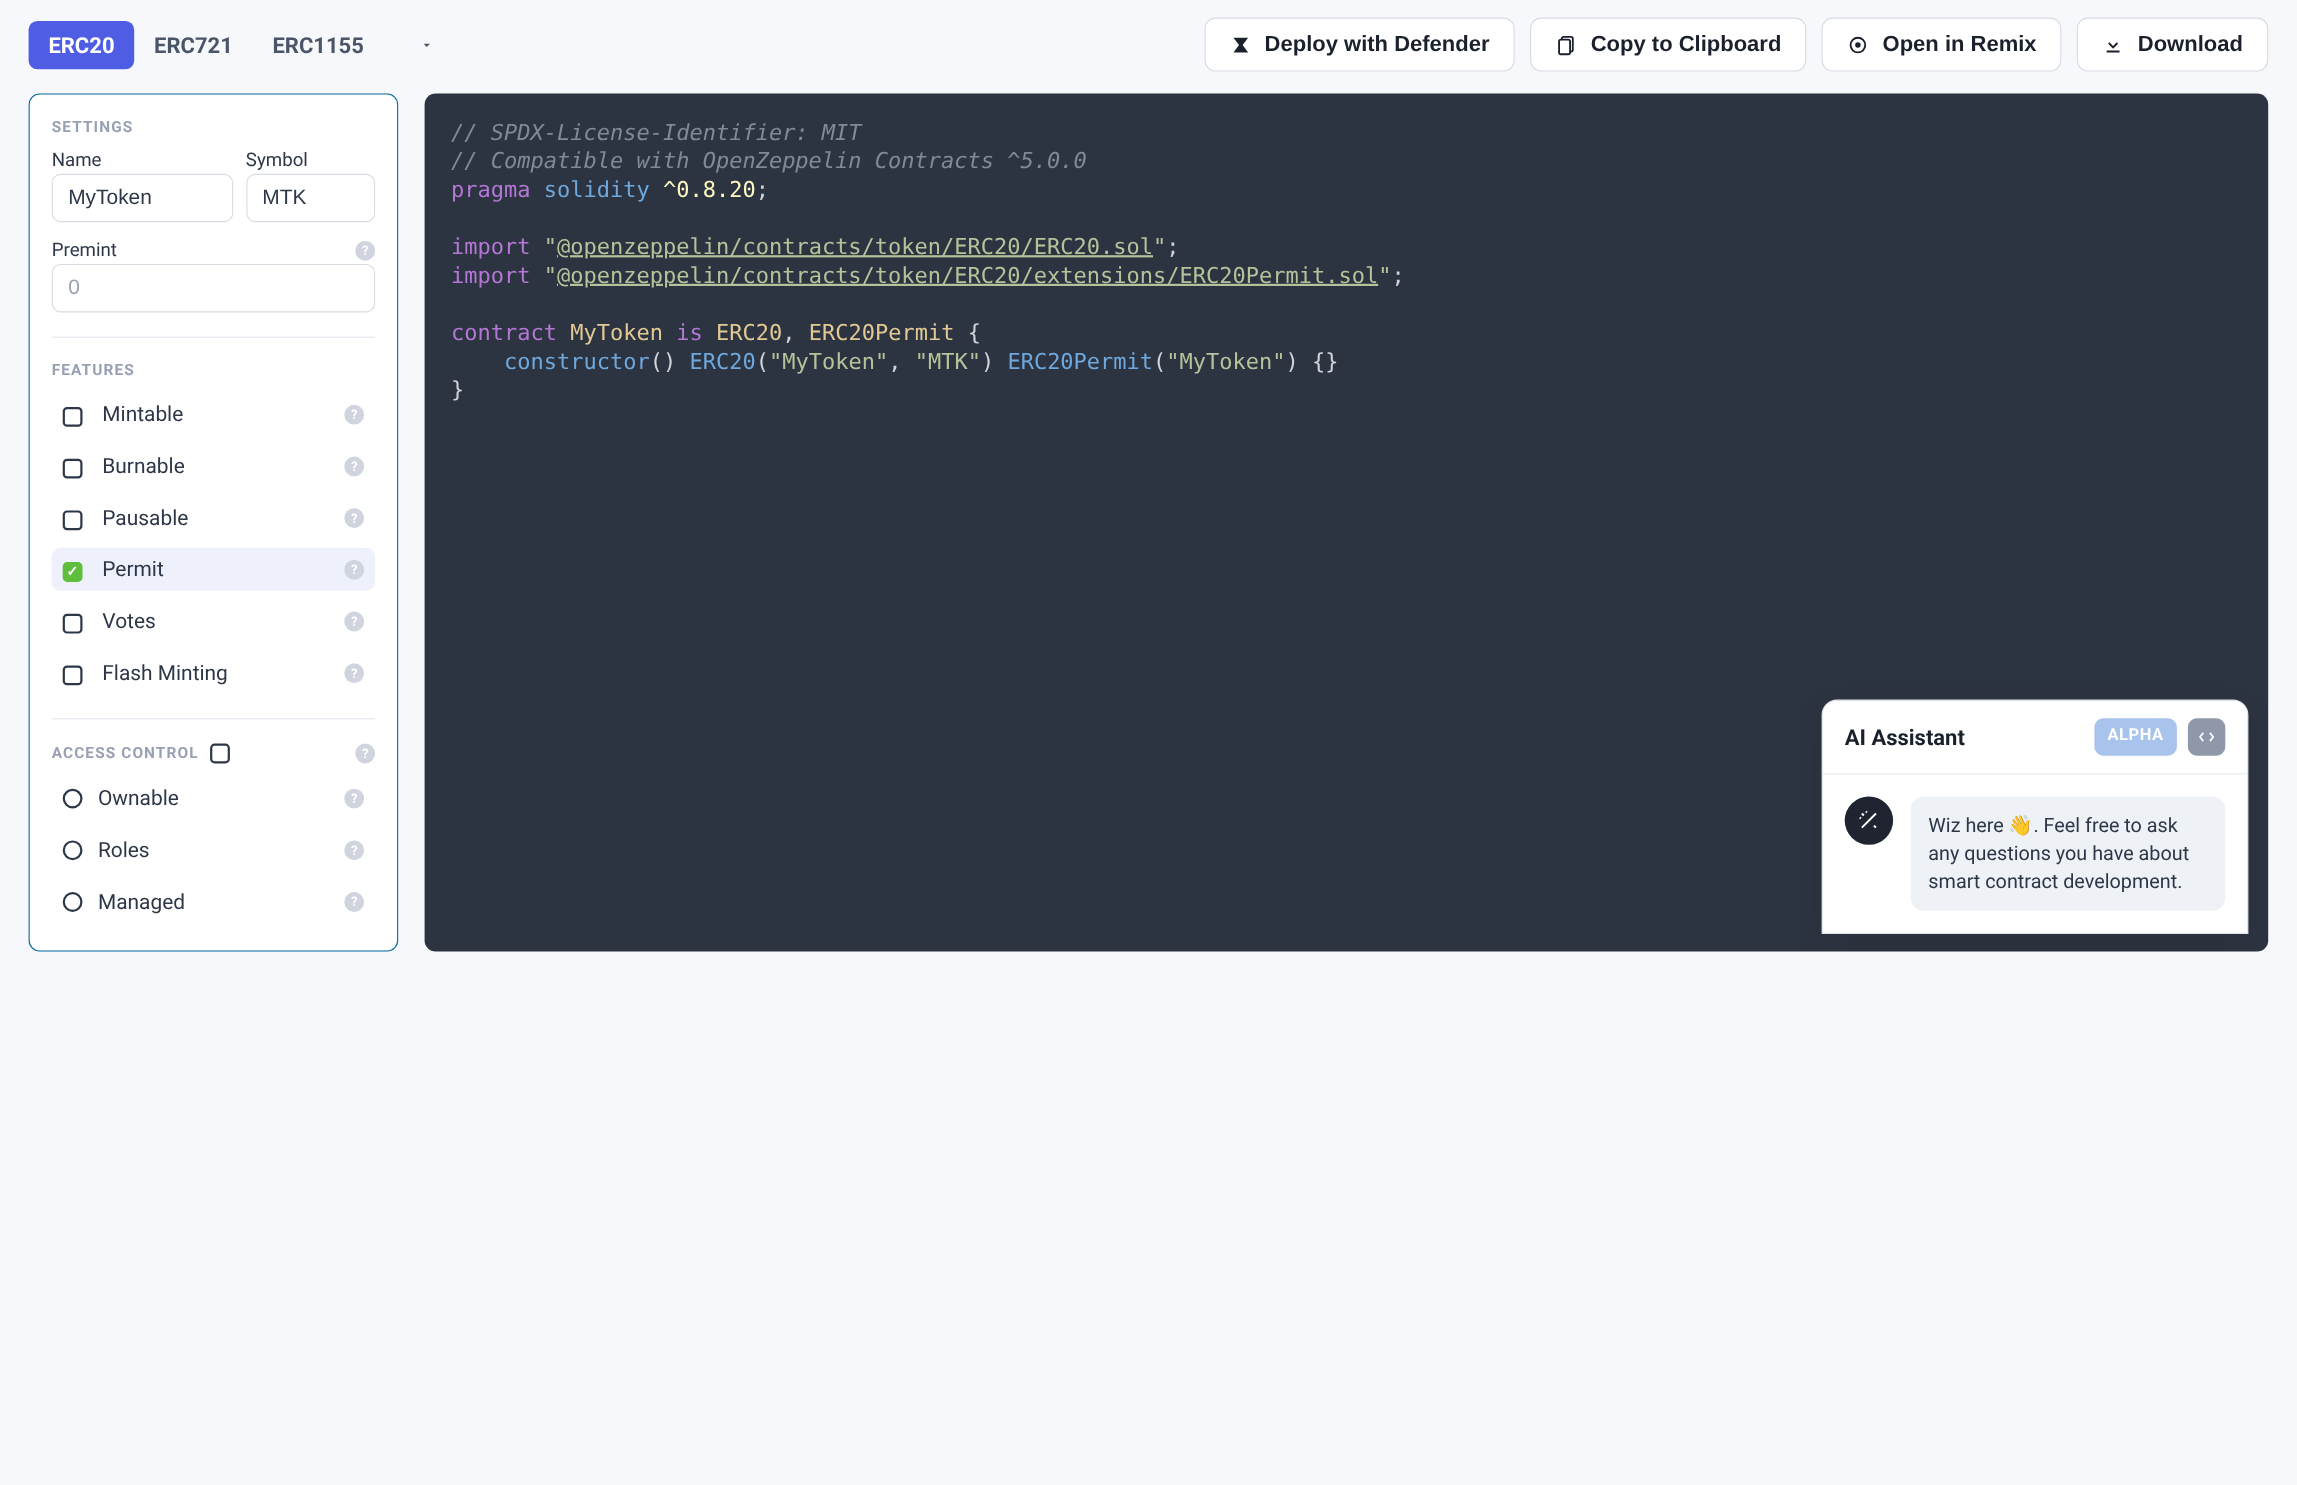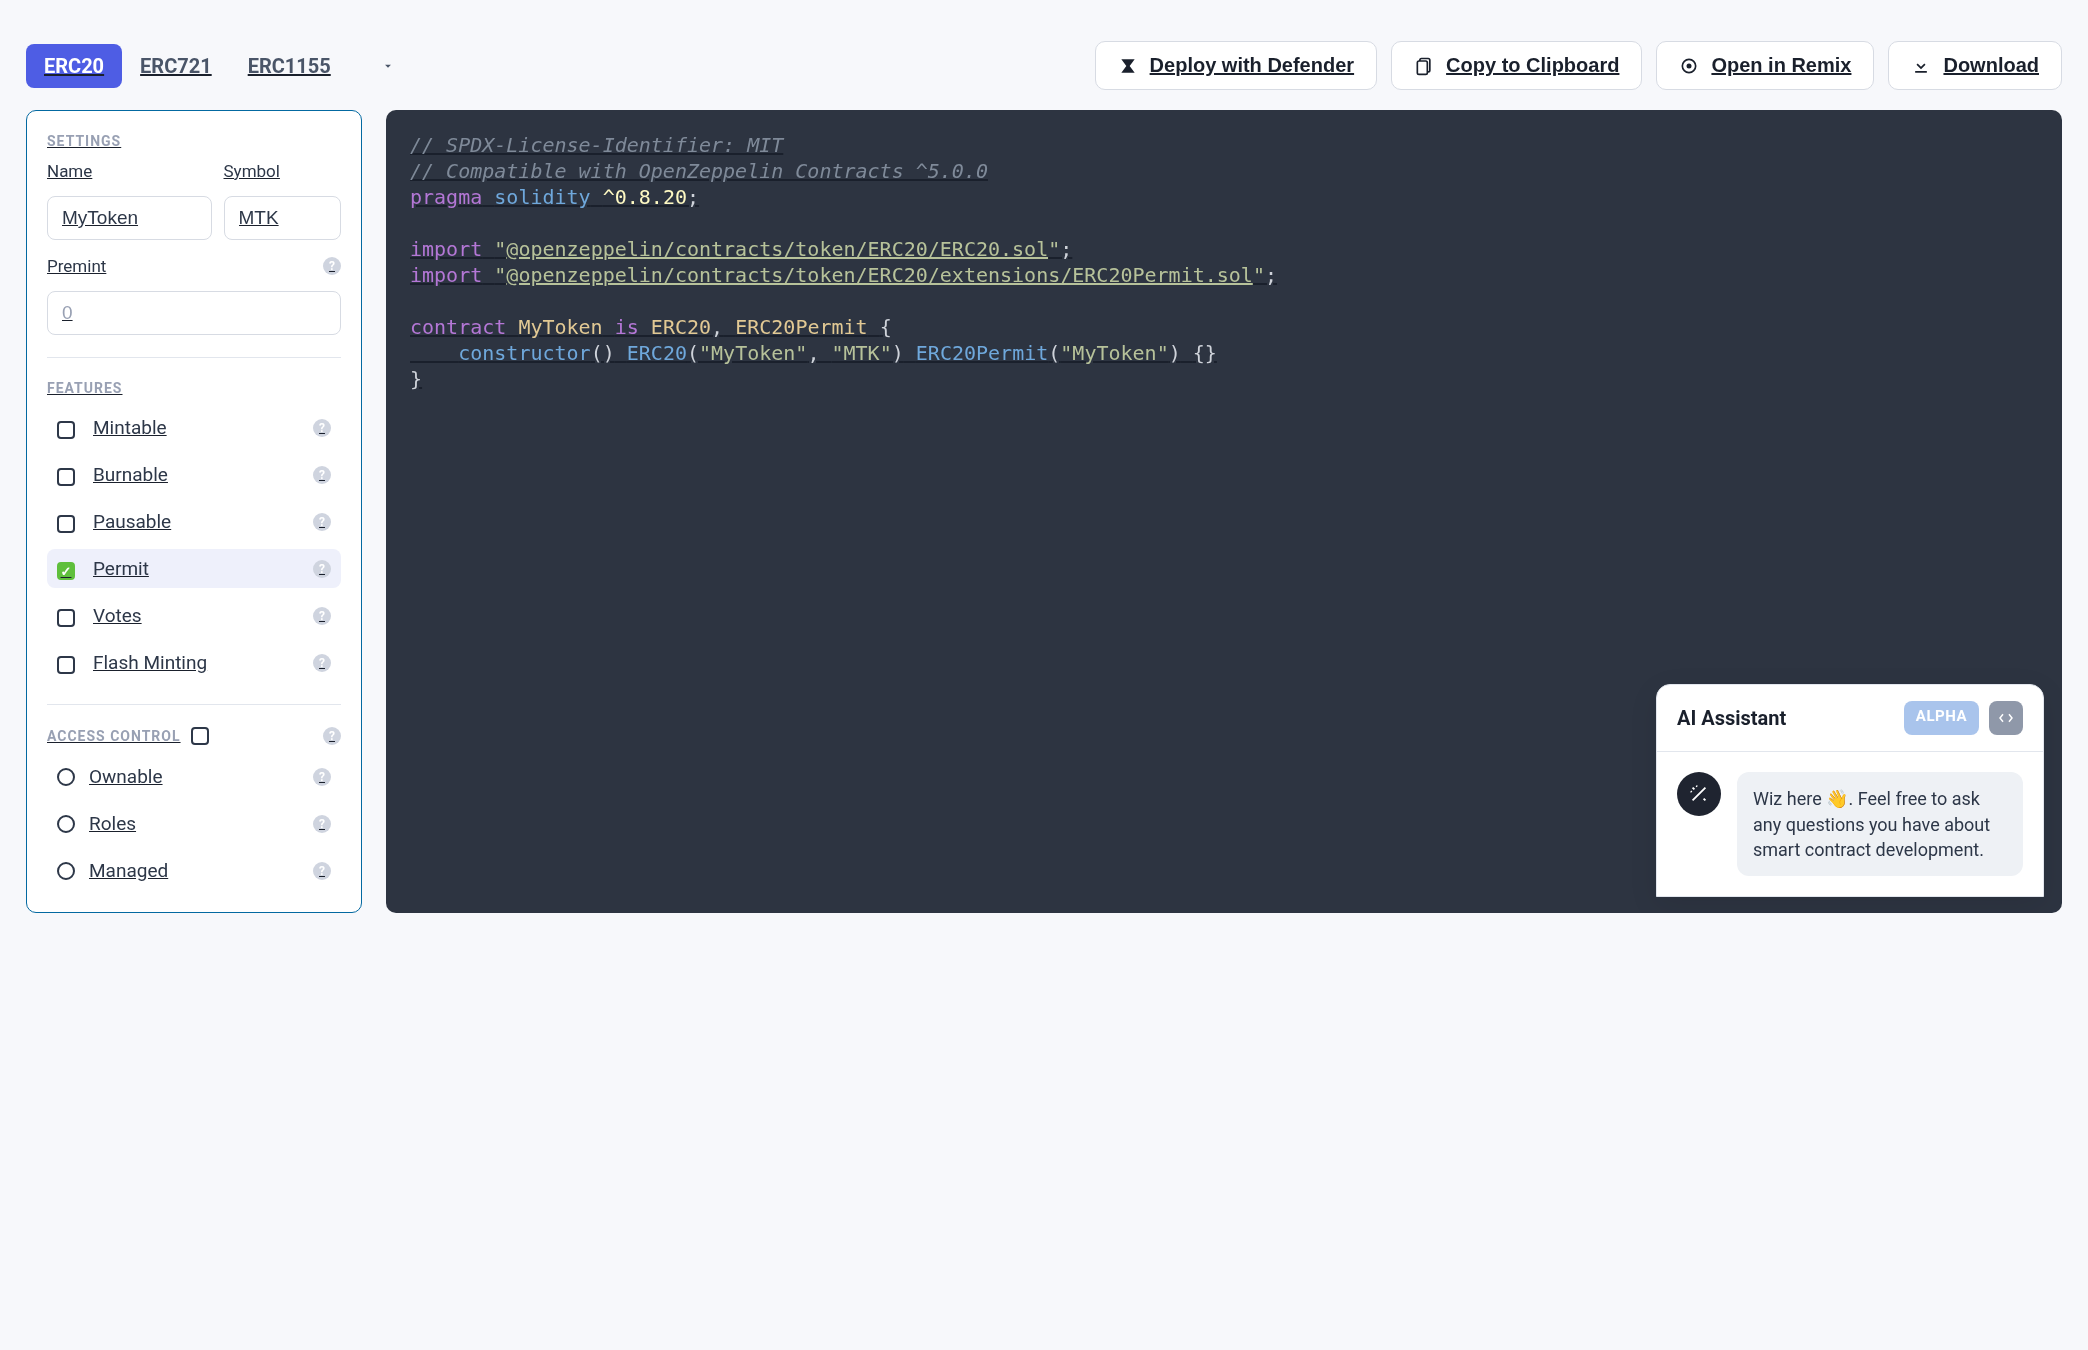--- a/index.html
+++ b/index.html
@@ -1,31 +1,31 @@
 <!DOCTYPE html>
 <html><head>
 <meta charset="utf-8">
 <style>
   * { box-sizing: border-box; margin: 0; padding: 0; }
   body { font-family: -apple-system, BlinkMacSystemFont, "Segoe UI", Roboto, sans-serif; background: #f7f8fb; color: #1a202c; }
-  .app { padding: 41px 26px; text-decoration: underline; }
+  .app { padding: 16px 26px; }
   .topbar { display: flex; align-items: center; justify-content: space-between; margin-bottom: 20px; }
   .tabs { display: flex; align-items: center; gap: 28px; }
   .tab-btns { display: flex; gap: 0; }
   .tab { font-size: 20px; font-weight: 700; color: #4a5568; padding: 10px 18px; border-radius: 8px; cursor: pointer; }
   .tab.active { background: #4e5de4; color: #fff; }
   .tab-more { width: 22px; height: 22px; display: inline-flex; align-items: center; justify-content: center; color: #4a5568; cursor: pointer; }
   .actions { display: flex; gap: 14px; justify-content: center; }
   .btn { background: #fff; border: 1px solid #d7dbe3; border-radius: 10px; padding: 12px 22px; font-size: 20px; font-weight: 700; color: #1a202c; display: inline-flex; align-items: center; gap: 12px; cursor: pointer; }
   .btn svg { width: 20px; height: 20px; }
   .main { display: flex; gap: 24px; }
   .sidebar { width: 336px; background: #fff; border: 1px solid #0369a1; border-radius: 10px; padding: 22px 20px; }
   .section-title { font-size: 14px; font-weight: 700; letter-spacing: 1px; color: #98a0b3; margin-bottom: 12px; }
   .row2 { display: flex; gap: 12px; margin-bottom: 16px; }
-  .field { display: flex; flex-direction: column; gap: 15px; }
+  .field { display: flex; flex-direction: column; gap: 2px; }
   .field label { font-size: 17px; color: #2d3748; }
   .field input { border: 1px solid #d7dbe3; border-radius: 8px; padding: 10px 14px; font-size: 19px; color: #2d3748; width: 100%; }
   .field input::placeholder { color: #98a0b3; }
   .label-row { display: flex; align-items: center; justify-content: space-between; }
   .help { width: 18px; height: 18px; border-radius: 50%; background: #cfd4df; color: #fff; display: inline-flex; align-items: center; justify-content: center; font-size: 12px; font-weight: 700; }
   .divider { height: 1px; background: #e2e6ed; margin: 22px 0; }
   .feature-list, .radio-list { display: flex; flex-direction: column; gap: 8px; }
   .feature-item { display: flex; align-items: center; justify-content: space-between; padding: 8px 10px; border-radius: 8px; }
   .feature-item.selected { background: #eef0fb; }
   .feature-left { display: flex; align-items: flex-end; gap: 18px; }

